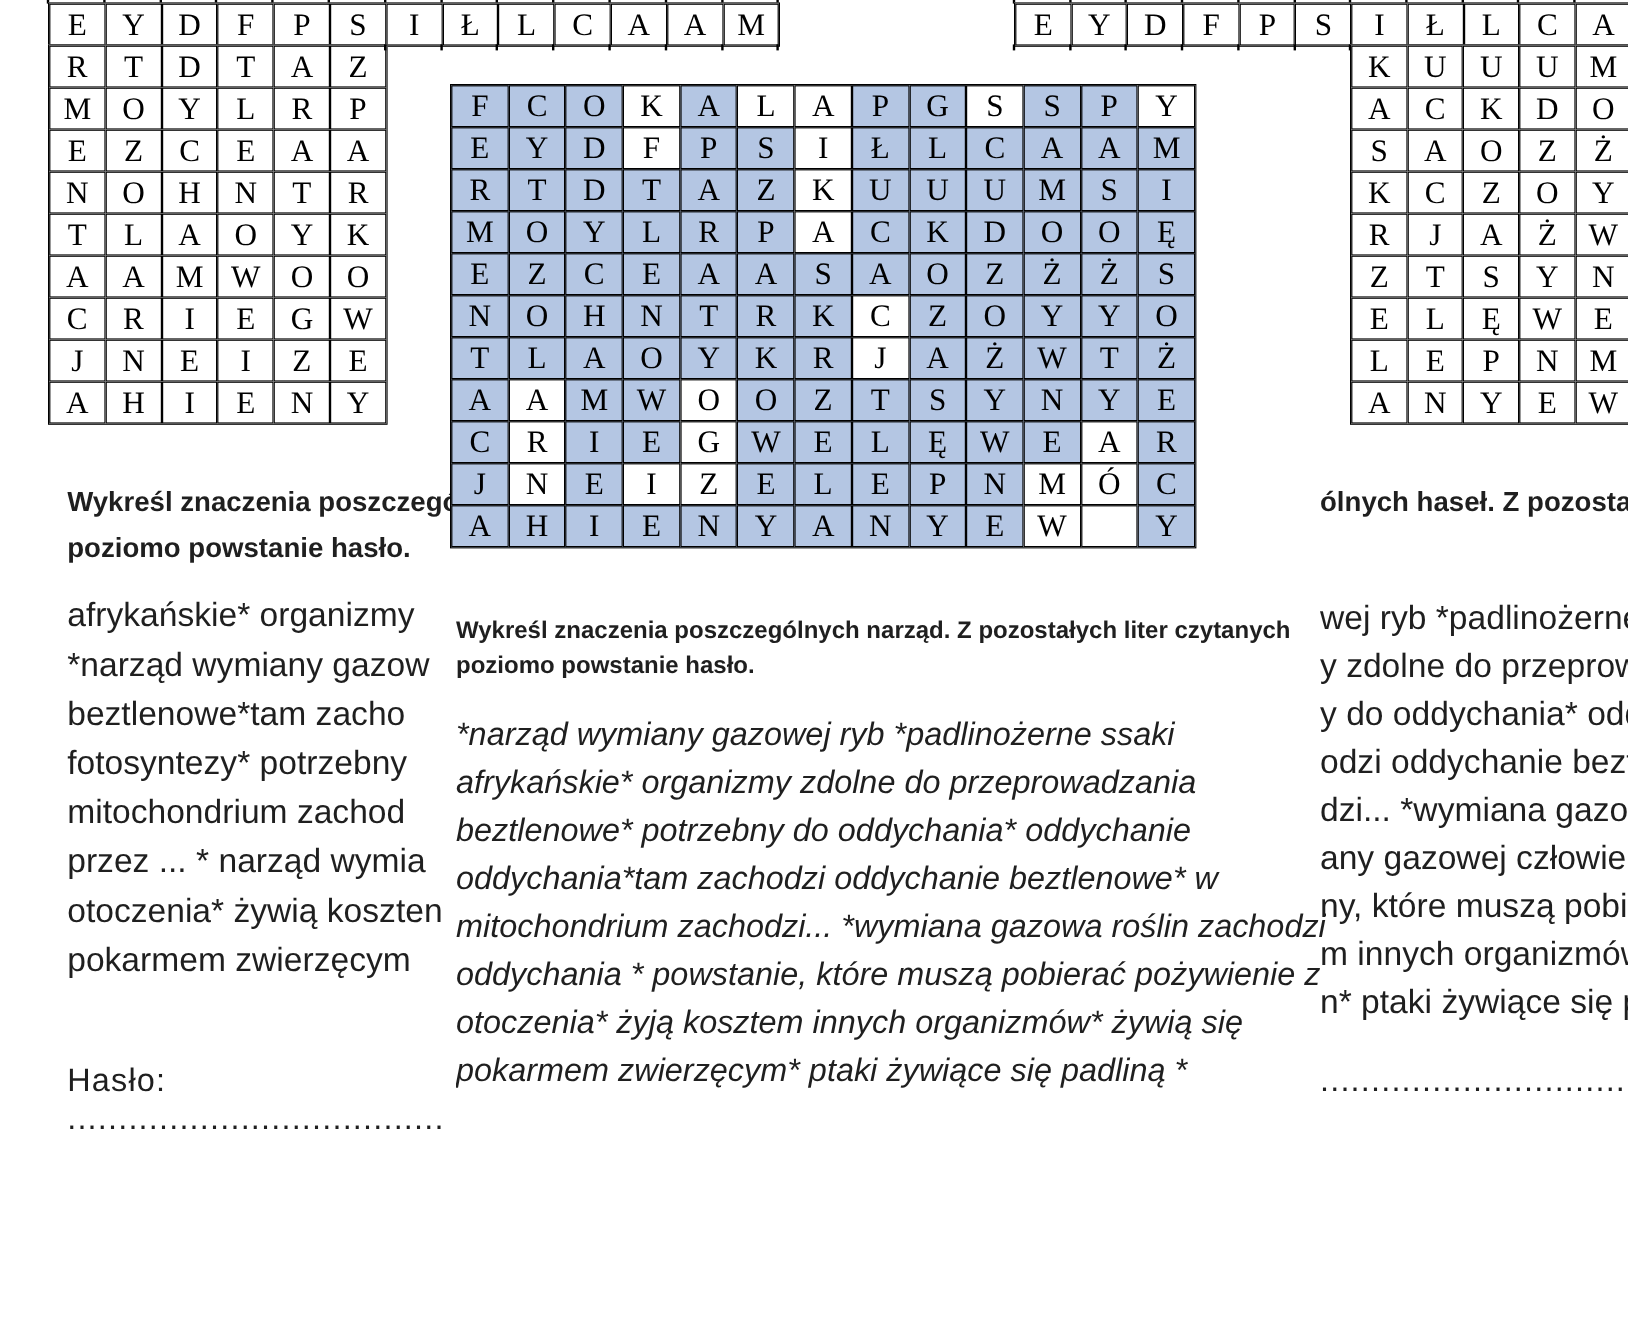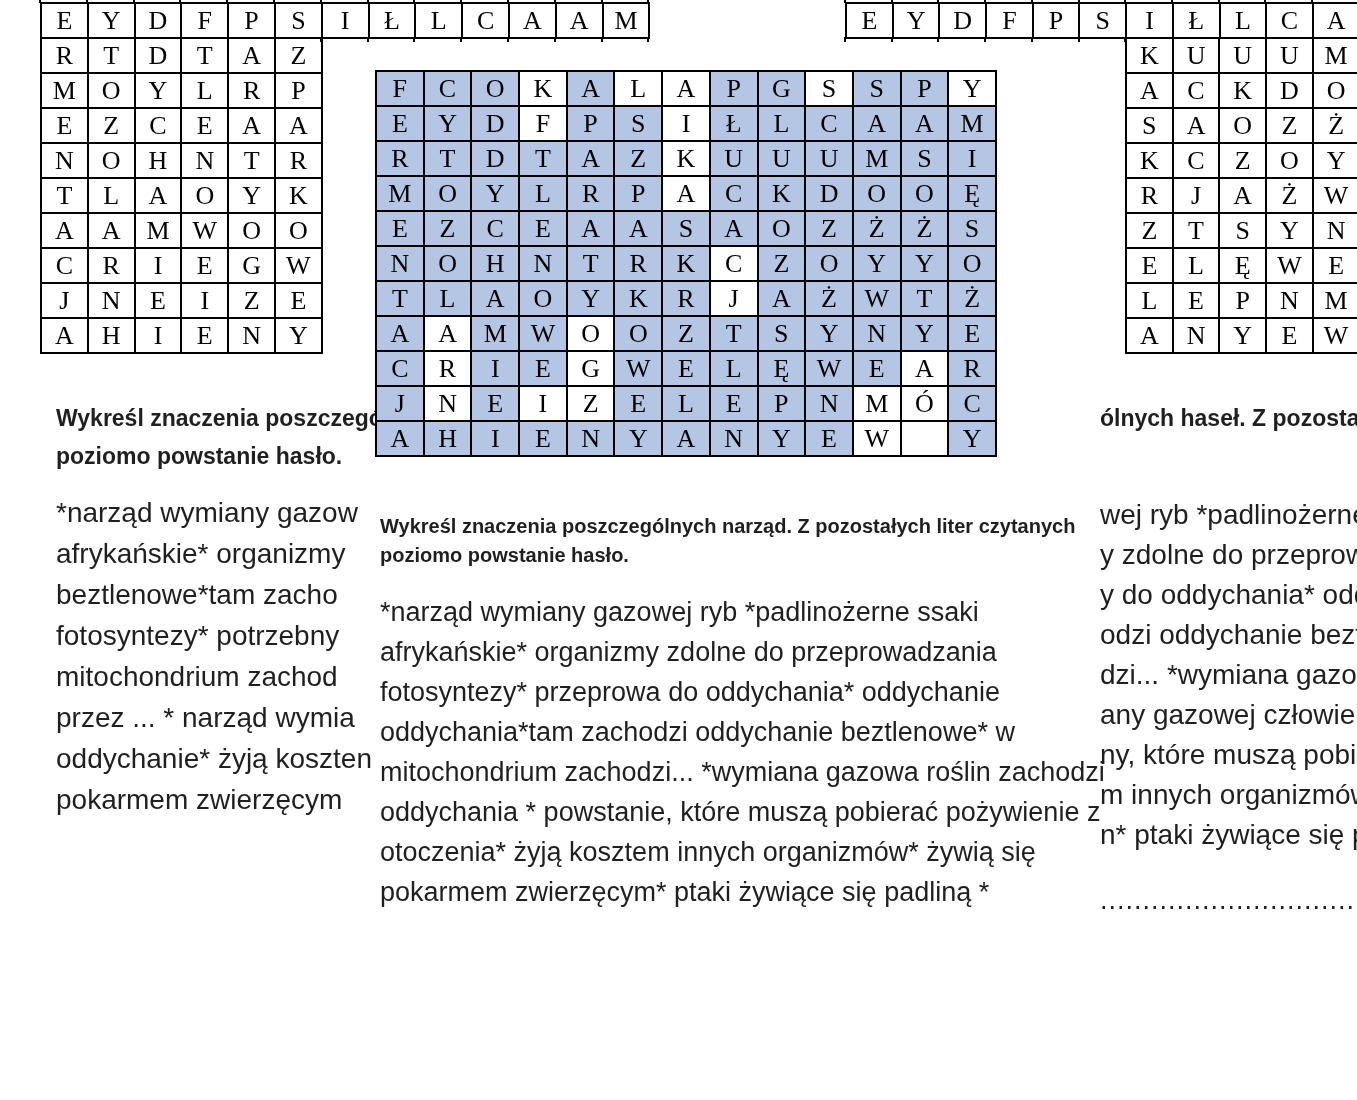--- a/index.html
+++ b/index.html
@@ -17,21 +17,21 @@
     display:flex; align-items:center; justify-content:center;
     font-family:"Liberation Serif", serif; font-size:26px; line-height:1; color:#000;
   }
   
   .stubs{position:absolute;}
   .stubs .tick{position:absolute; top:0; width:2px; height:100%; background:#000;}
   
   .tblock{position:absolute; overflow:hidden;}
   .tblock .tline{white-space:nowrap;}
   .bold{font-weight:700;}
-  .italic{}
+  .italic{font-style:italic;}
   .clip-left{width:322px;}
   .dots{letter-spacing:1px;}
 </style>
 </head>
 <body>
 
 <div id="canvas">
 
   <div class="stubs" style="left:40px; top:0; width:612px; height:2.5px;">
       <div class="tick" style="left: -1px;"></div>
@@ -133,30 +133,33 @@
       <div class="tick" style="left: 279.8px;"></div>
       <div class="tick" style="left: 326.6px;"></div>
     </div>
 
   <div class="tblock clip-left bold" style="left:56px; top:399px; font-size:23px; line-height:38px;">
       <div class="tline">Wykreśl znaczenia poszczegól</div>
       <div class="tline">poziomo powstanie hasło.</div>
     </div>
 
   <div class="tblock clip-left" style="left:56px; top:492px; font-size:28px; line-height:41px;">
+      <div class="tline">afrykańskie* organizmy</div>
       <div class="tline">*narząd wymiany gazow</div>
-      <div class="tline">afrykańskie* organizmy</div>
       <div class="tline">beztlenowe*tam zacho</div>
       <div class="tline">fotosyntezy* potrzebny</div>
       <div class="tline">mitochondrium zachod</div>
       <div class="tline">przez ... * narząd wymia</div>
-      <div class="tline">oddychanie* żyją koszten</div>
+      <div class="tline">otoczenia* żywią koszten</div>
       <div class="tline">pokarmem zwierzęcym</div>
     </div>
 
+  <div class="tblock clip-left dots" style="left:56px; top:884px; font-size:27px; line-height:32px;">
+    <span>Hasło: .....................................</span>
+  </div>
 
   <div class="stubs" style="left:845px; top:0; width:513px; height:2.5px;">
       <div class="tick" style="left: -1px;"></div>
       <div class="tick" style="left: 45.7px;"></div>
       <div class="tick" style="left: 92.4px;"></div>
       <div class="tick" style="left: 139.1px;"></div>
       <div class="tick" style="left: 185.8px;"></div>
       <div class="tick" style="left: 232.5px;"></div>
       <div class="tick" style="left: 279.2px;"></div>
       <div class="tick" style="left: 325.9px;"></div>
@@ -404,21 +407,21 @@
     </div>
 
   <div class="tblock bold" style="left:380px; top:512px; font-size:20px; line-height:29px;">
       <div class="tline">Wykreśl znaczenia poszczególnych narząd. Z pozostałych liter czytanych</div>
       <div class="tline">poziomo powstanie hasło.</div>
     </div>
 
   <div class="tblock italic" style="left:380px; top:592px; font-size:27px; line-height:40px;">
       <div class="tline">*narząd wymiany gazowej ryb *padlinożerne ssaki</div>
       <div class="tline">afrykańskie* organizmy zdolne do przeprowadzania</div>
-      <div class="tline">fotosyntezy* przeprowa do oddychania* oddychanie</div>
+      <div class="tline">beztlenowe* potrzebny do oddychania* oddychanie</div>
       <div class="tline">oddychania*tam zachodzi oddychanie beztlenowe* w</div>
       <div class="tline">mitochondrium zachodzi... *wymiana gazowa roślin zachodzi</div>
       <div class="tline">oddychania * powstanie, które muszą pobierać pożywienie z</div>
       <div class="tline">otoczenia* żyją kosztem innych organizmów* żywią się</div>
       <div class="tline">pokarmem zwierzęcym* ptaki żywiące się padliną *</div>
     </div>
 
 
 </div>
 

